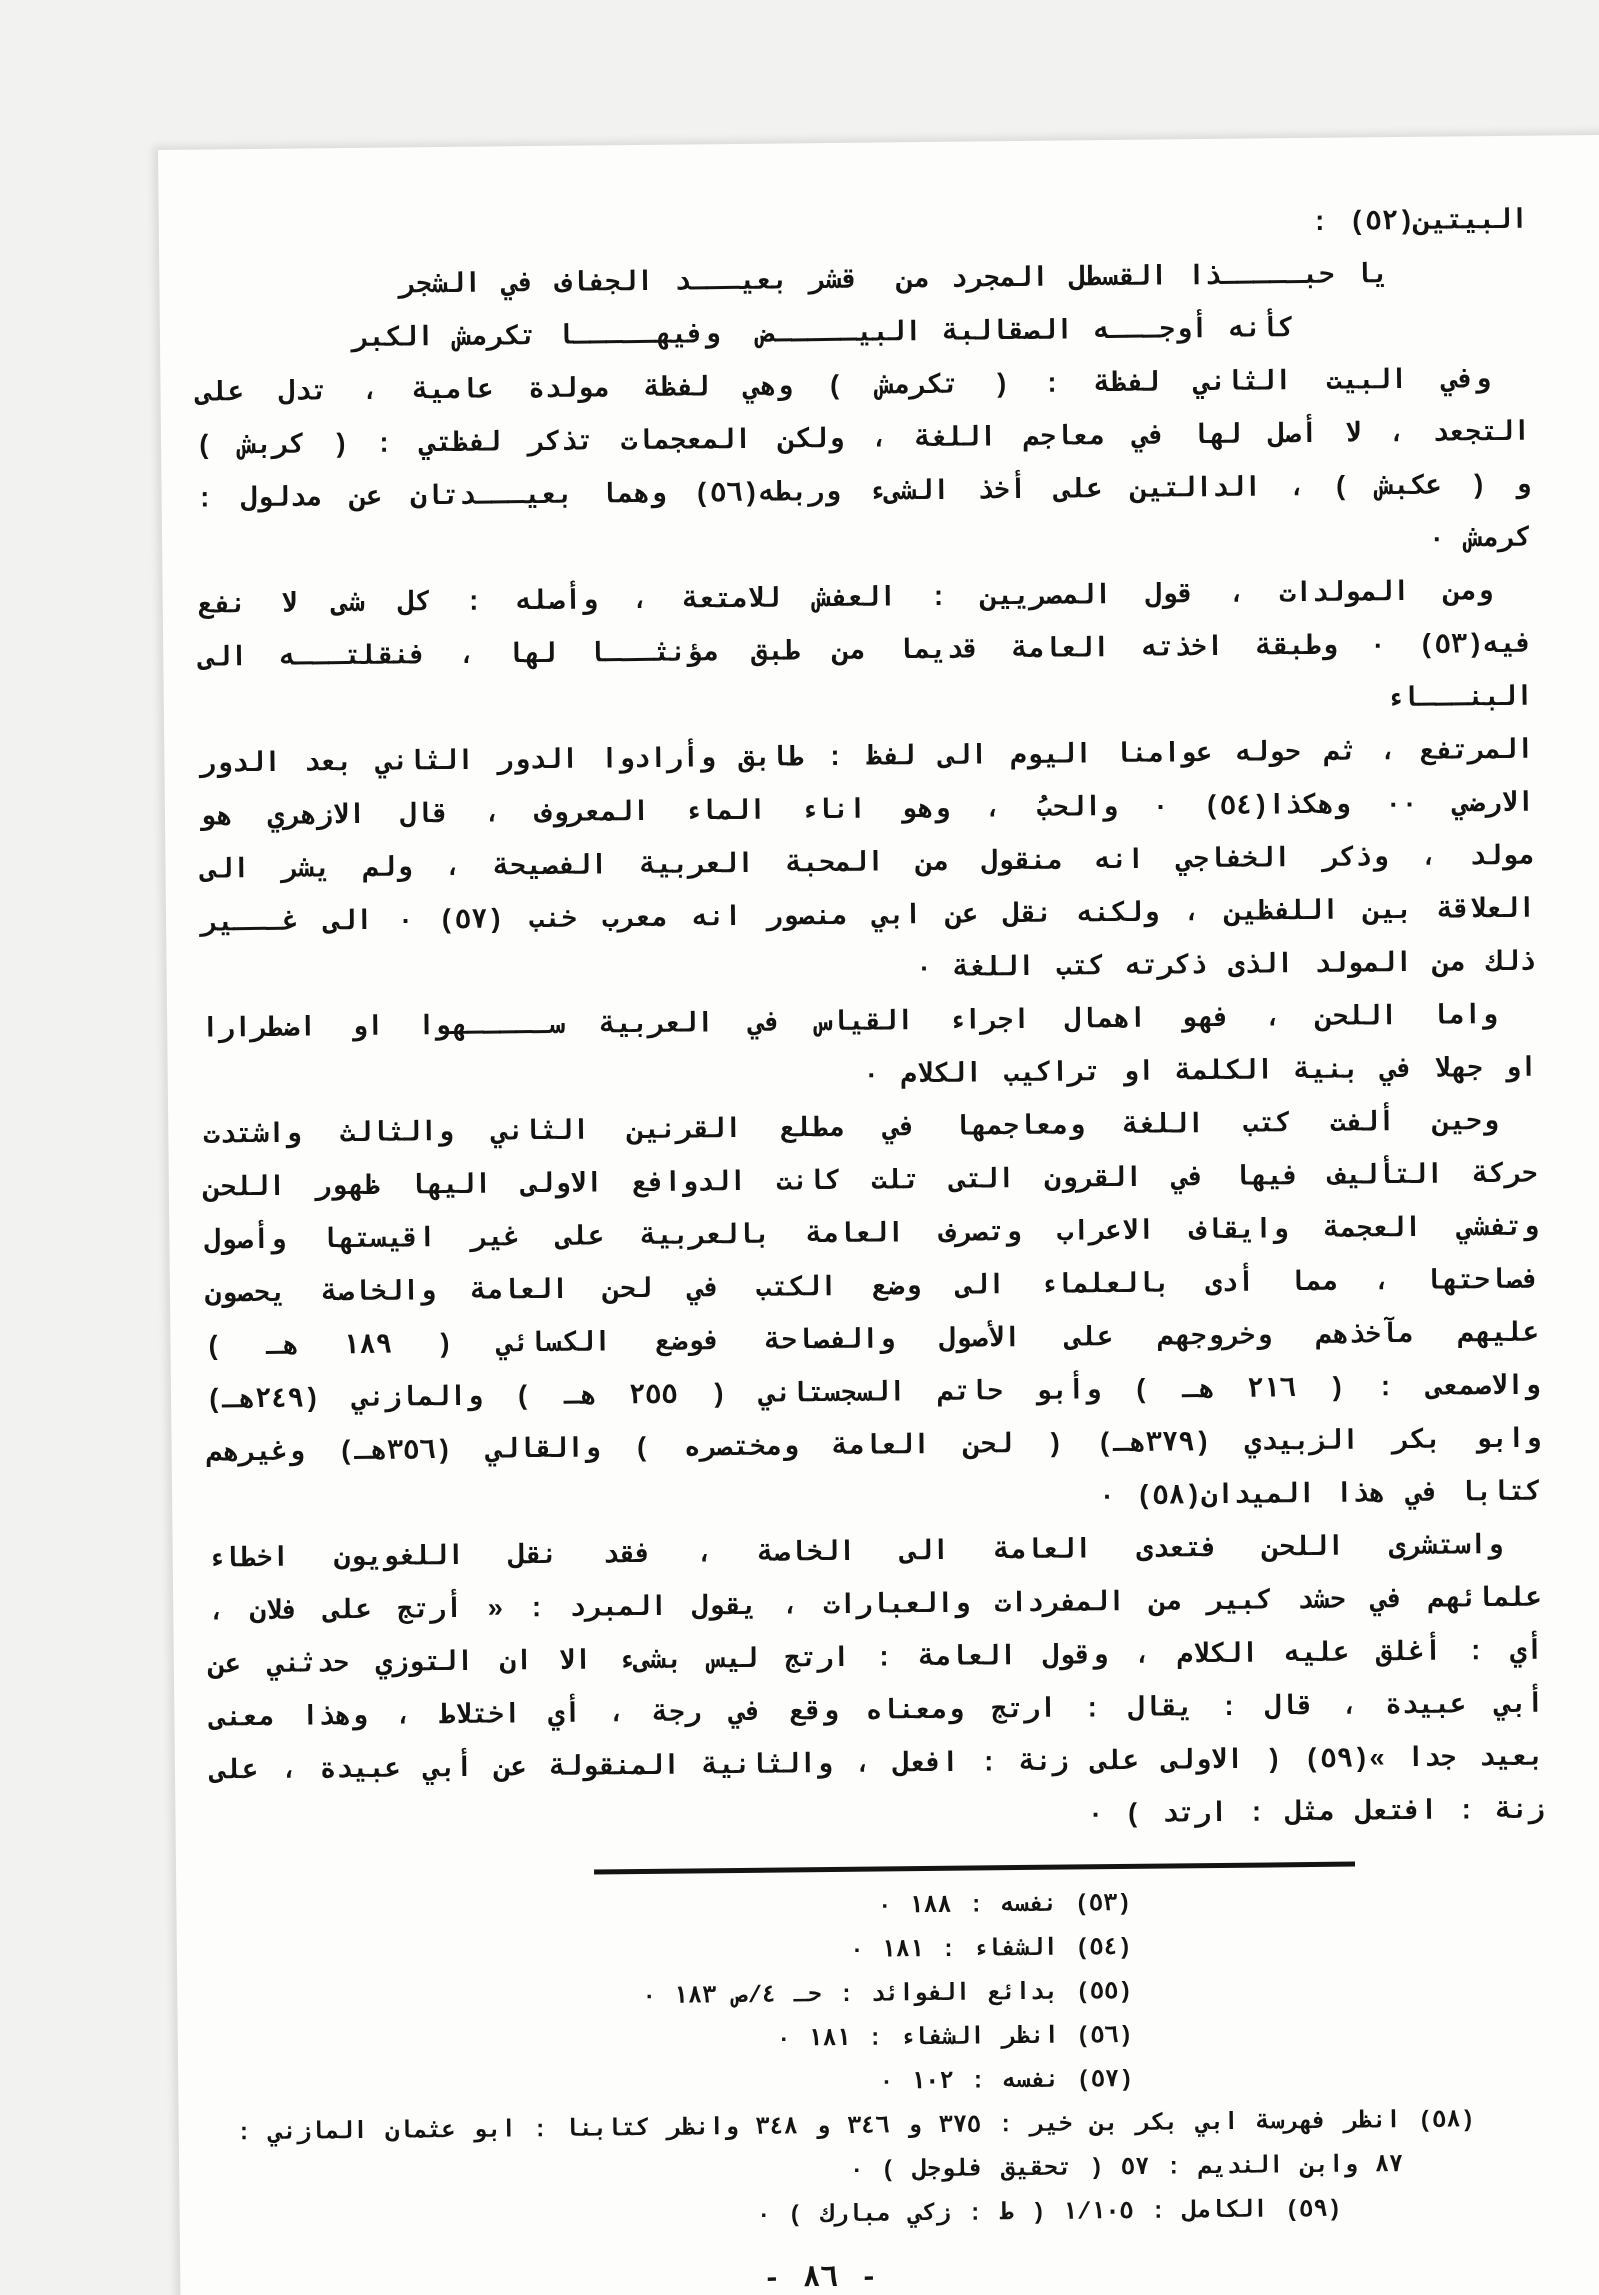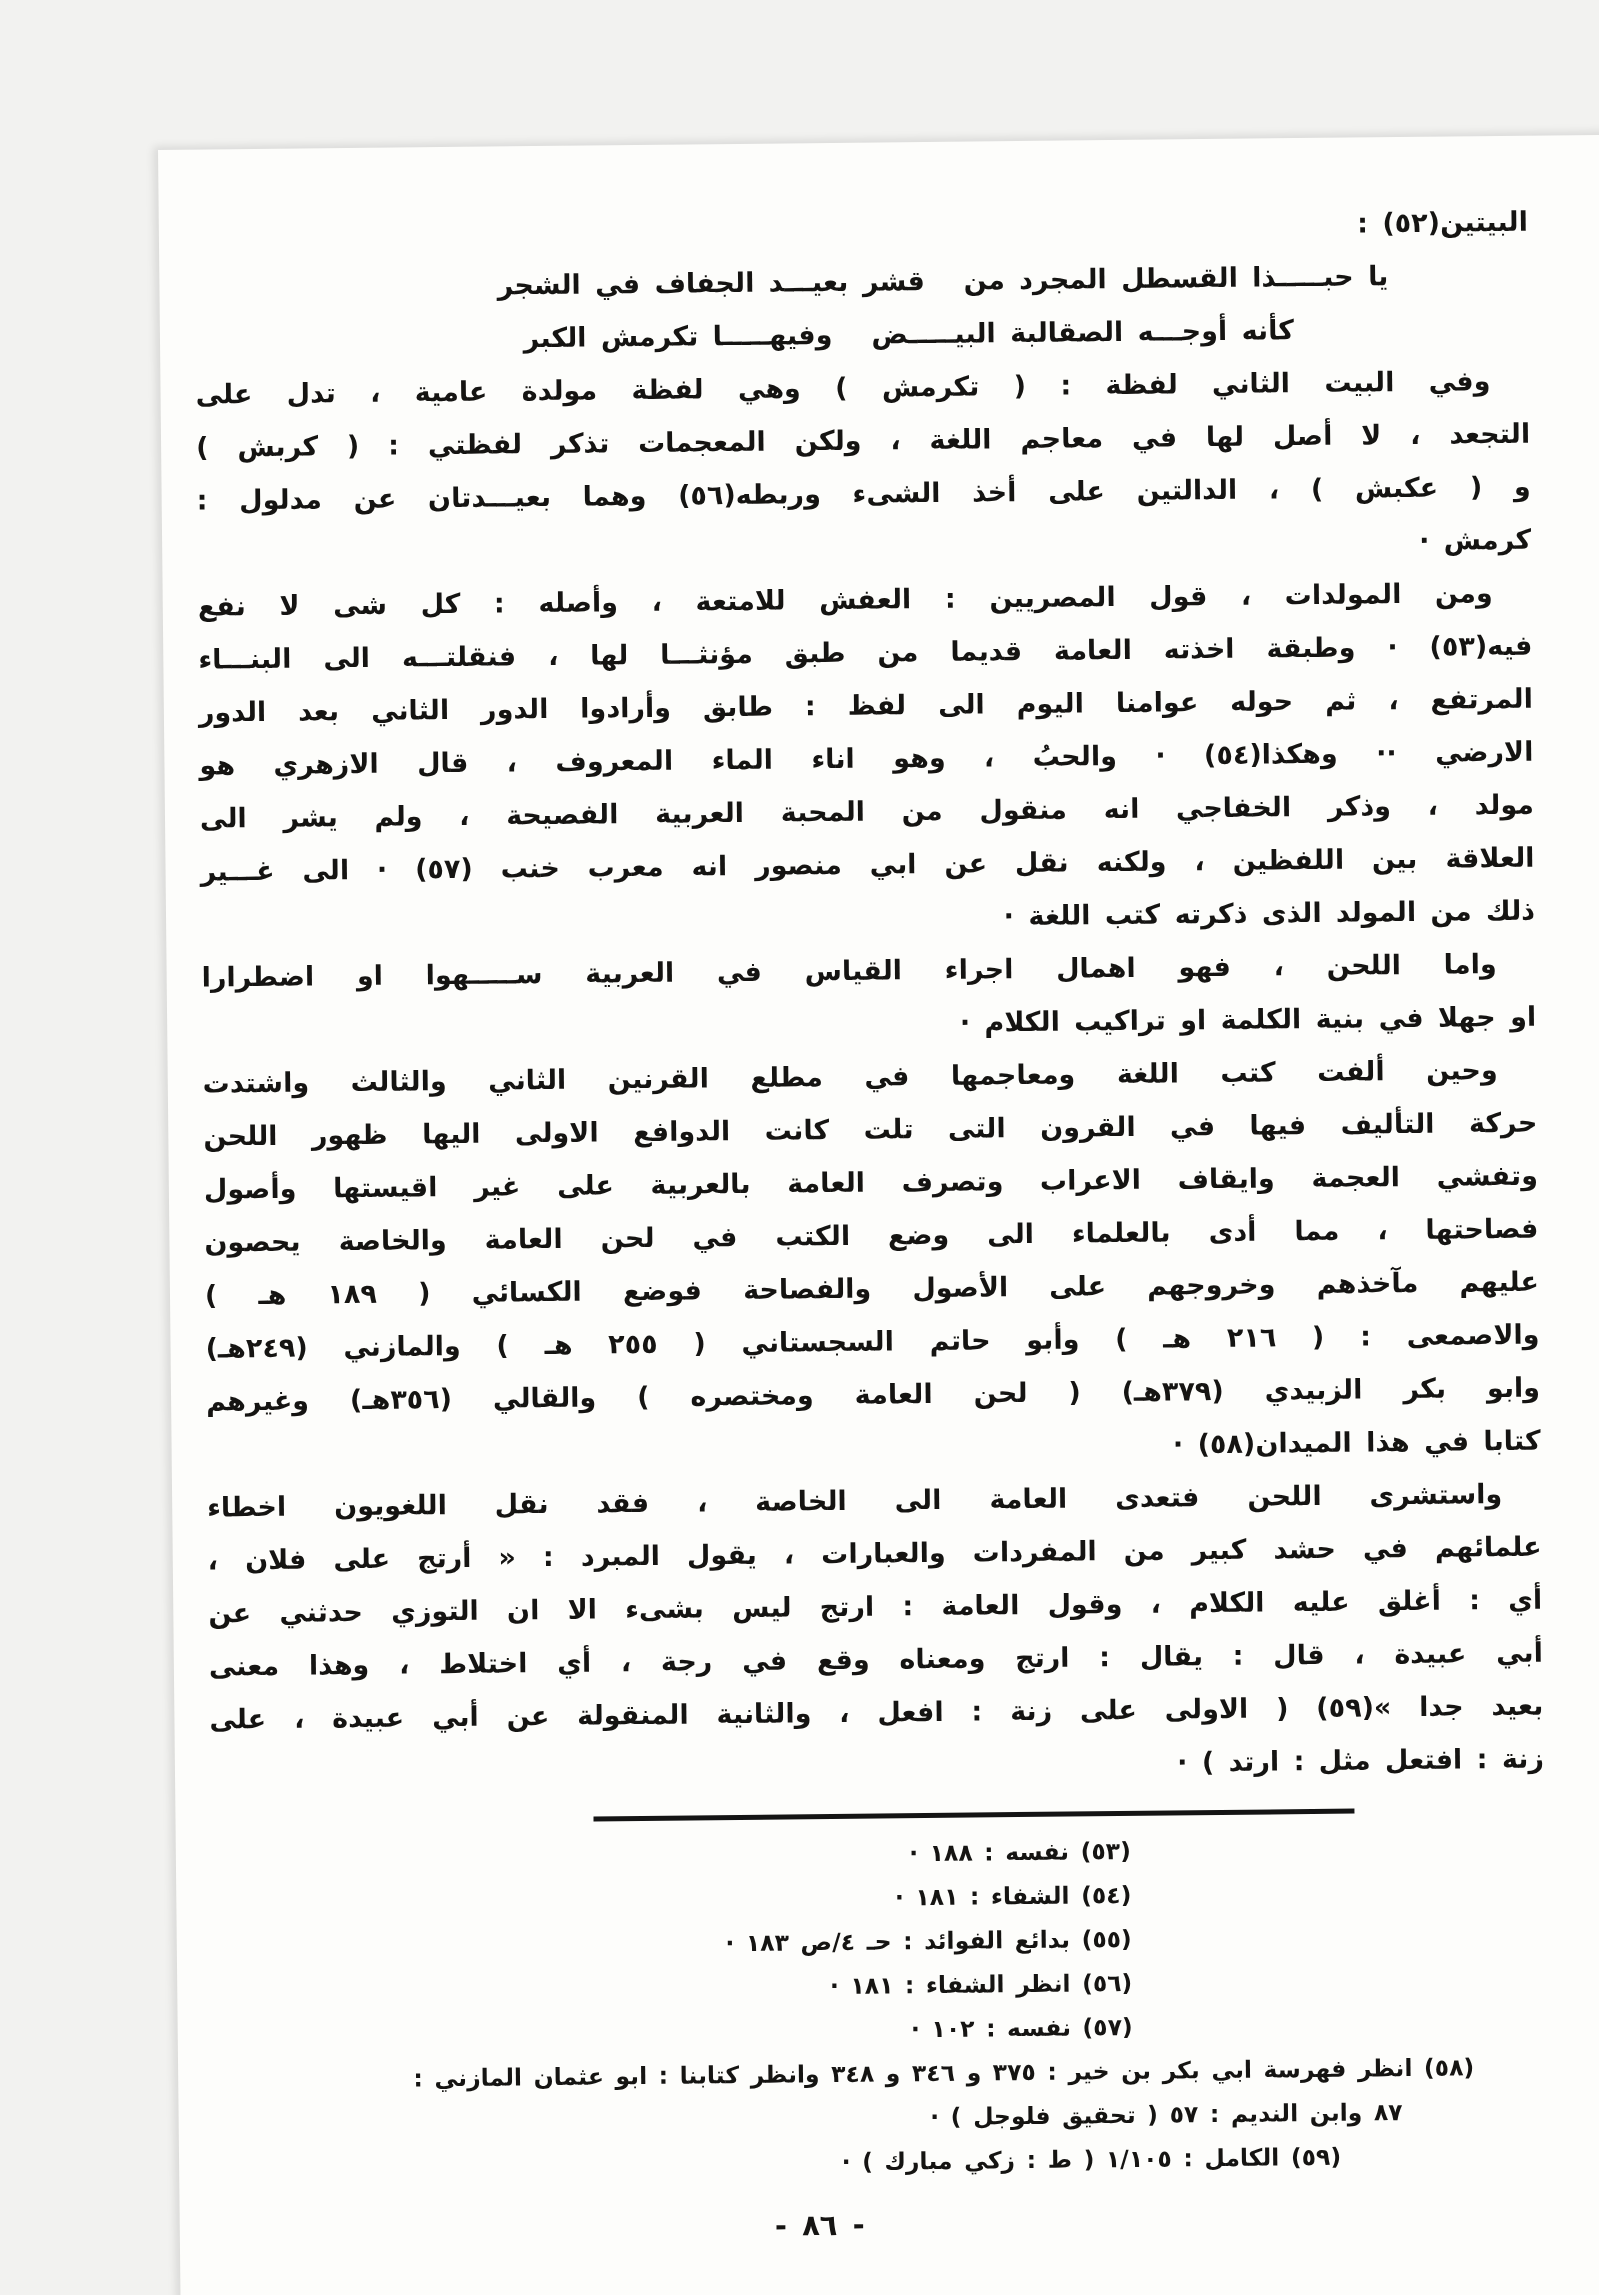--- a/index.html
+++ b/index.html
@@ -4,20 +4,21 @@
 <style>
   html, body { margin: 0; padding: 0; }
   body { font-family: "DejaVu Sans", sans-serif; }
 
   .stage {
     position: relative;
     width: 1600px;
     height: 2295px;
     overflow: hidden;
     background: #f2f2f0;
+    font-family: Liberation Mono, monospace;
   }
 
   
   .page {
     position: absolute;
     left: 158px;
     top: 150px;
     width: 1578px;
     height: 2272px;
     background: #fdfdfb;

